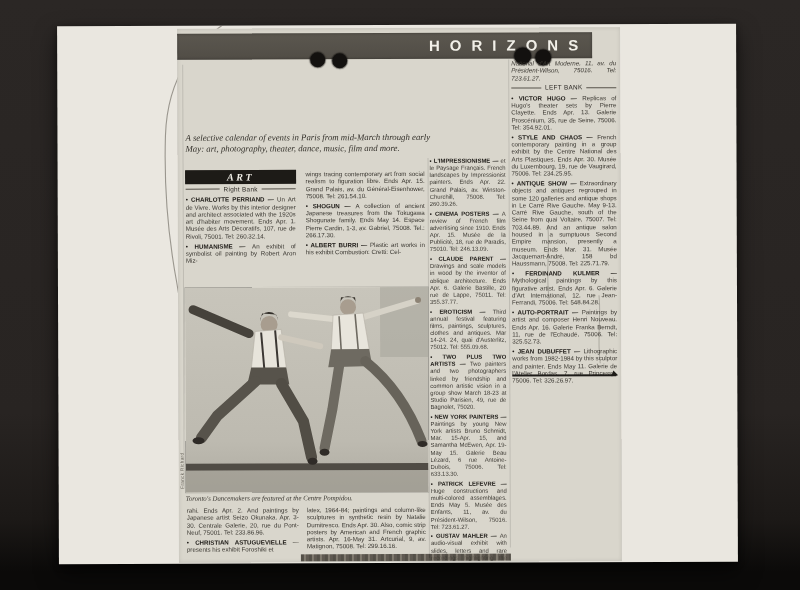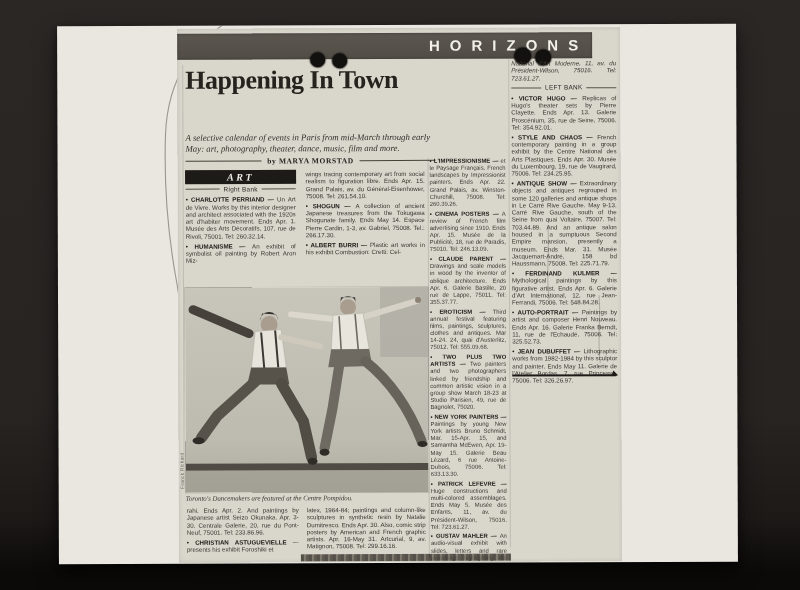--- a/index.html
+++ b/index.html
@@ -100,28 +100,22 @@
       <div class="banner">
         <span>HORIZONS</span>
       </div>
 
       <div class="dot" style="left:133px;top:24px;width:15px;height:15px;"></div>
       <div class="dot" style="left:155px;top:25px;width:15px;height:15px;"></div>
       <div class="dot" style="left:337px;top:20px;width:17px;height:17px;"></div>
       <div class="dot" style="left:358px;top:22px;width:16px;height:16px;"></div>
 
       <div class="headline">
-        <div>Happening In Town</div>
       </div>
       <div class="subtitle">A selective calendar of events in Paris from mid-March through early May: art, photography, theater, dance, music, film and more.</div>
-      <div class="byline-row">
-        <div class="rule"></div>
-        <div class="byline">by MARYA MORSTAD</div>
-        <div class="rule"></div>
-      </div>
 
       <div class="col" id="col1t">
         <div class="art-box">ART</div>
         <div class="subhead">
           <div class="rule"></div>
           <div class="t">Right Bank</div>
           <div class="rule"></div>
         </div>
         <div>
 

